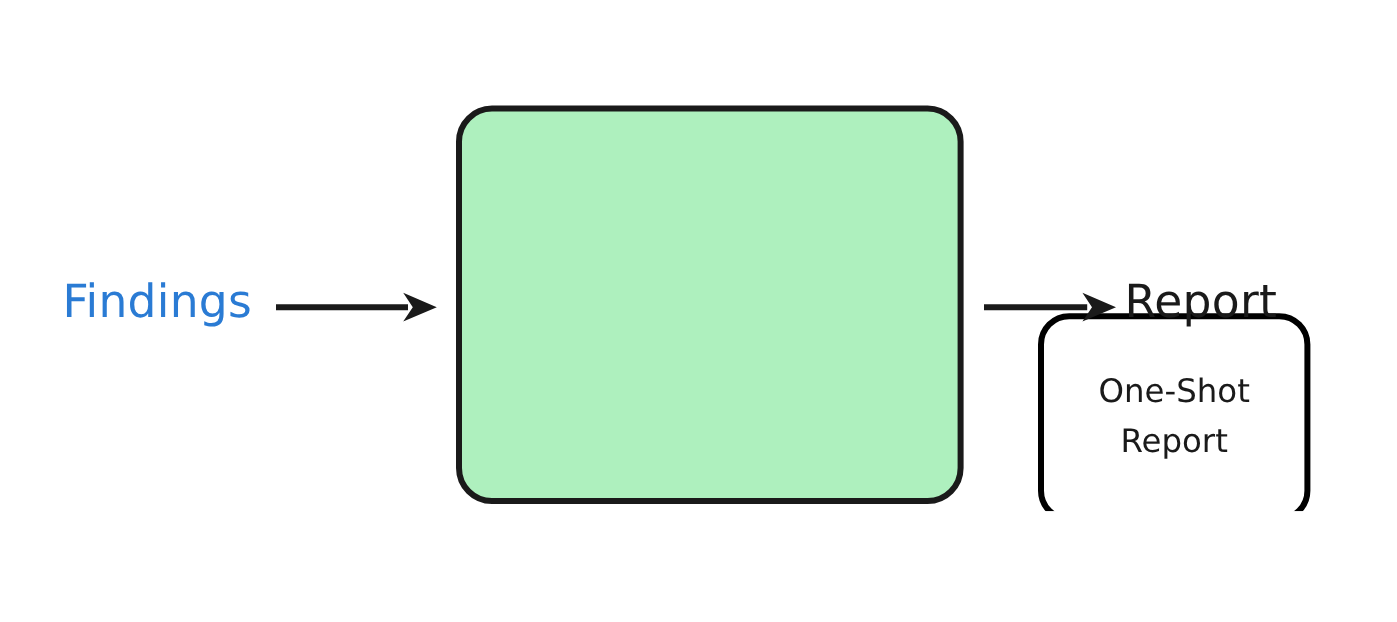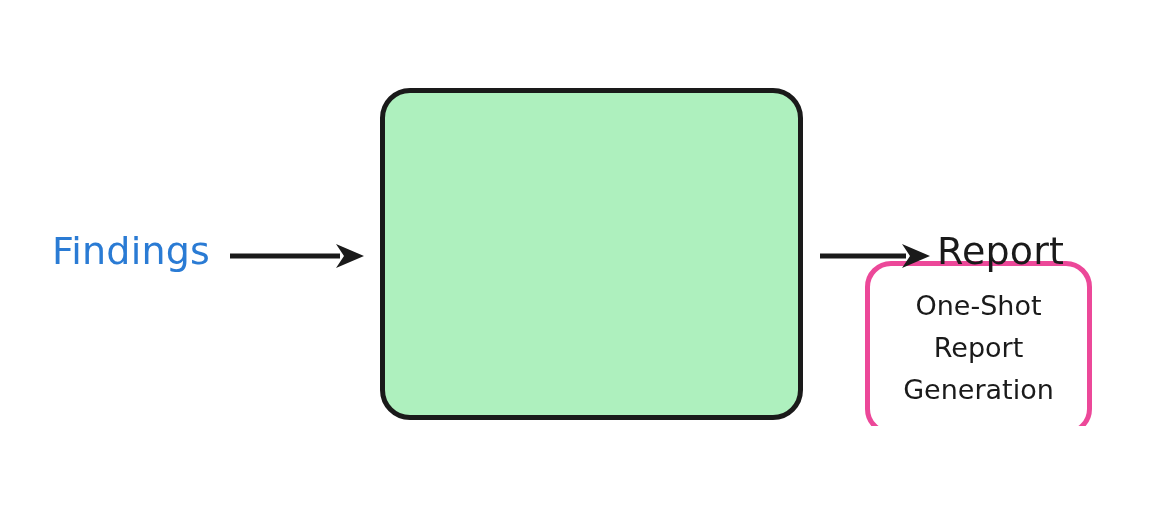--- a/index.html
+++ b/index.html
@@ -61,21 +61,21 @@
 
   
   #inner-box {
     position: absolute;
     left: 480px;
     top: 168px;
     width: 227px;
     height: 174px;
     box-sizing: border-box;
     background: #ffffff;
-    border: 5px solid #ec4899;
+    border: 5px solid #000000;
     border-radius: 26px;
     display: flex;
     flex-direction: column;
     align-items: center;
     justify-content: center;
   }
   #inner-box .step-line {
     font-size: 27px;
     line-height: 42px;
     color: #1a1a1a;
@@ -93,21 +93,20 @@
   <svg class="arrow-svg" id="arrow-in" width="138" height="36" viewBox="0 0 138 36">
     <line x1="2" y1="18" x2="112" y2="18" stroke="#1a1a1a" stroke-width="5" stroke-linecap="butt"></line>
     <path d="M 136 18 L 108 6 L 116 18 L 108 30 Z" fill="#1a1a1a"></path>
   </svg>
 
   <div id="outer-box">
 
     <div id="inner-box">
       <div class="step-line">One-Shot</div>
       <div class="step-line">Report</div>
-      <div class="step-line">Generation</div>
     </div>
 
   </div>
 
   <svg class="arrow-svg" id="arrow-out" width="114" height="36" viewBox="0 0 114 36">
     <line x1="2" y1="18" x2="88" y2="18" stroke="#1a1a1a" stroke-width="5" stroke-linecap="butt"></line>
     <path d="M 112 18 L 84 6 L 92 18 L 84 30 Z" fill="#1a1a1a"></path>
   </svg>
 
   <div class="io-label" id="output-label">Report</div>

